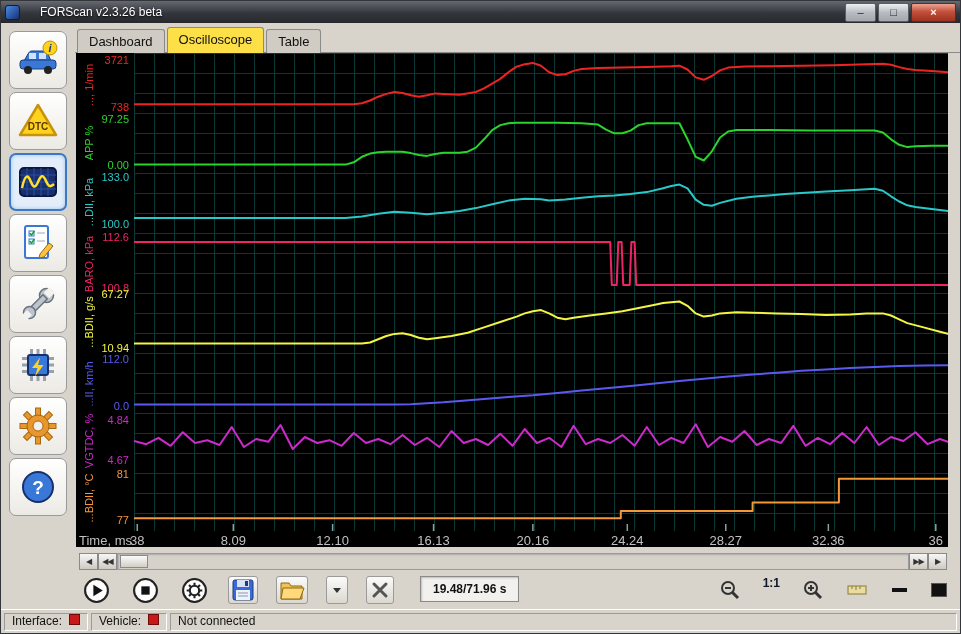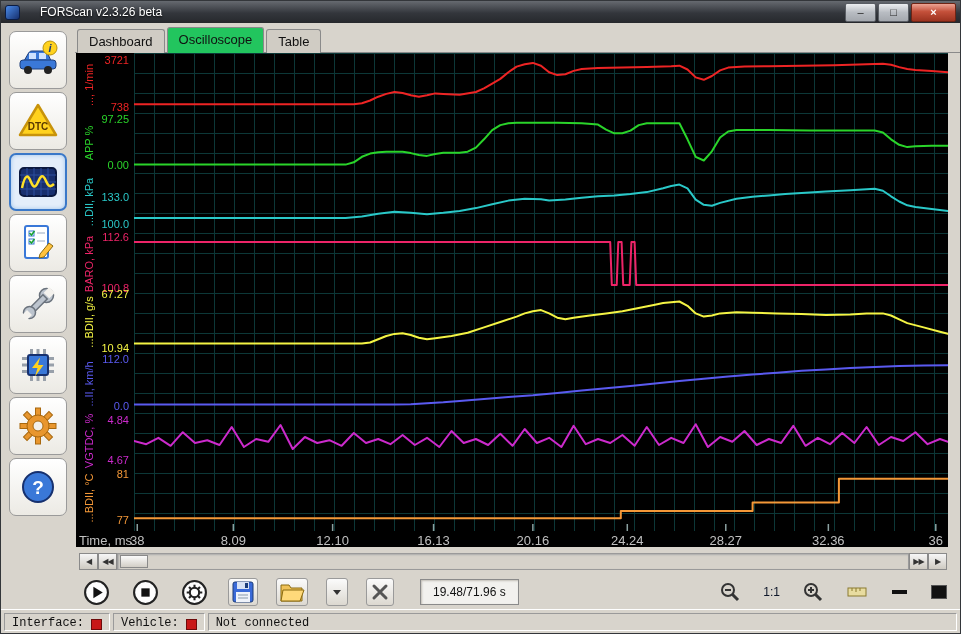--- a/index.html
+++ b/index.html
@@ -16,53 +16,53 @@
 
   
   .sidebar{position:absolute;top:26px;left:0;width:74px;bottom:24px;padding-top:4px;box-sizing:border-box;}
   .side-btn{width:58px;height:58px;margin:0 auto 3px auto;background:linear-gradient(#ffffff,#eceae4);border:1px solid #9a9a9a;border-radius:7px;display:flex;align-items:center;justify-content:center;box-sizing:border-box;}
   .side-btn.active{border:2px solid #3a78c8;background:#e4eefa;box-shadow:inset 0 0 4px #9ec4ea;}
 
   
   .main{position:absolute;left:74px;top:22px;right:0;bottom:24px;}
   .tabbar{height:30px;display:flex;align-items:flex-end;padding-left:2px;border-bottom:1px solid #8a8a8a;box-sizing:border-box;}
   .tab{padding:4px 11px 4px;font-size:13px;border:1px solid #8a8a8a;border-bottom:none;background:#d0ccc4;margin-right:2px;border-radius:3px 3px 0 0;position:relative;top:1px;color:#111;cursor:default;}
-  .tab.active{background:#22c55e;padding-bottom:6px;z-index:2;}
+  .tab.active{background:#fde047;padding-bottom:6px;z-index:2;}
 
   
   .chart{position:absolute;left:1px;top:30px;width:872px;height:494px;background:#000;}
   .gutter{position:absolute;left:0;top:0;width:58px;height:478px;}
   .ch-max,.ch-min{position:absolute;right:5px;font-size:11px;line-height:13px;}
   .ch-name{position:absolute;left:13px;font-size:11px;line-height:12px;white-space:nowrap;transform:translate(-50%,-50%) rotate(-90deg);}
   .plot-svg{position:absolute;left:58px;top:0;}
   .time-row{position:absolute;left:0;top:478px;width:100%;height:16px;color:#c0c0c0;font-size:13px;}
   .time-label{position:absolute;left:3px;top:2px;}
   .tick-label{position:absolute;top:2px;transform:translateX(-50%);}
 
   
   .scroll-row{position:absolute;left:4px;top:530px;width:868px;height:17px;display:flex;}
   .sbtn{width:19px;height:17px;font-size:8px;letter-spacing:-1px;display:flex;align-items:center;justify-content:center;background:linear-gradient(#f6f6f6,#cecac2);border:1px solid #8a8a8a;box-sizing:border-box;padding:0;color:#333;cursor:default;}
   .scroll-track{flex:1;background:#d6d2ca;border:1px solid #9a9a9a;box-sizing:border-box;position:relative;box-shadow:inset 1px 1px 2px #aaa;}
   .scroll-thumb{position:absolute;left:2px;top:1px;width:28px;height:13px;background:linear-gradient(#fbfbfb,#d2cec6);border:1px solid #8a8a8a;box-sizing:border-box;}
 
   
-  .toolbar{position:absolute;left:6px;top:553px;right:10px;height:32px;display:flex;align-items:center;gap:18px;}
+  .toolbar{position:absolute;left:6px;top:553px;right:10px;height:32px;display:flex;align-items:flex-start;gap:18px;font-weight:bold;}
   .tbtn{height:28px;min-width:28px;display:flex;align-items:center;justify-content:center;background:linear-gradient(#fbfbfb,#dcd8d0);border:1px solid #9a9a9a;border-radius:3px;padding:0 2px;box-sizing:border-box;cursor:default;}
   .tbtn.bare{border:none;background:none;min-width:30px;}
   .tbtn.narrow{min-width:22px;}
   .caret{width:0;height:0;border-left:4px solid transparent;border-right:4px solid transparent;border-top:5px solid #333;}
   .time-field{height:24px;border:1px solid #8a8a8a;background:#f2f1ee;padding:0 12px;font-size:12px;display:flex;align-items:center;box-shadow:inset 1px 1px 2px #c2beb6;margin-left:8px;color:#111;}
   .spacer{flex:1;}
   .zoom-ratio{font-size:12px;color:#0f172a;padding:0 2px;}
   .line-swatch{width:15px;height:4px;background:#111;}
   .color-swatch{width:14px;height:12px;background:#111;border:1px solid #555;}
 
   
   .statusbar{position:absolute;left:0;right:0;bottom:0;height:24px;background:#d8d4cc;border-top:1px solid #fff;display:flex;align-items:center;padding:2px 3px;box-sizing:border-box;gap:3px;font-size:12px;color:#111;}
-  .scell{height:18px;display:flex;align-items:flex-end;gap:7px;padding:0 7px;border:1px solid;border-color:#9a9a9a #ffffff #ffffff #9a9a9a;box-sizing:border-box;font-family:Liberation Mono, monospace;}
+  .scell{height:18px;display:flex;align-items:flex-start;gap:7px;padding:0 7px;border:1px solid;border-color:#9a9a9a #ffffff #ffffff #9a9a9a;box-sizing:border-box;}
   .scell.grow{flex:1;justify-content:flex-start;}
   .led{width:11px;height:11px;background:#c81818;border:1px solid #6e0a0a;box-sizing:border-box;}
 </style>
 </head>
 <body>
 
 <div class="win">
 
   <div class="titlebar">
     <div class="app-icon"></div>
@@ -180,21 +180,21 @@
       </div>
 
     <div class="chart">
       <div class="gutter">
           <div class="ch-max" style="top: 1px; color: rgb(238, 36, 36);">3721</div>
           <div class="ch-min" style="top: 48px; color: rgb(238, 36, 36);">738</div>
           <div class="ch-name" style="top: 31.5px; color: rgb(238, 36, 36);">..., 1/min</div>
           <div class="ch-max" style="top: 60px; color: rgb(42, 212, 42);">97.25</div>
           <div class="ch-min" style="top: 106px; color: rgb(42, 212, 42);">0.00</div>
           <div class="ch-name" style="top: 90px; color: rgb(42, 212, 42);">APP %</div>
-          <div class="ch-max" style="top: 118px; color: rgb(42, 200, 200); margin-top: 20px;">133.0</div>
+          <div class="ch-max" style="top: 118px; color: rgb(42, 200, 200);">133.0</div>
           <div class="ch-min" style="top: 165px; color: rgb(42, 200, 200);">100.0</div>
           <div class="ch-name" style="top: 148.5px; color: rgb(42, 200, 200);">...DII, kPa</div>
           <div class="ch-max" style="top: 178px; color: rgb(238, 36, 104);">112.6</div>
           <div class="ch-min" style="top: 229px; color: rgb(238, 36, 104);">100.8</div>
           <div class="ch-name" style="top: 210.5px; color: rgb(238, 36, 104);">BARO, kPa</div>
           <div class="ch-max" style="top: 235px; color: rgb(244, 244, 68);">67.27</div>
           <div class="ch-min" style="top: 289px; color: rgb(244, 244, 68);">10.94</div>
           <div class="ch-name" style="top: 269px; color: rgb(244, 244, 68);">...BDII, g/s</div>
           <div class="ch-max" style="top: 300px; color: rgb(90, 90, 240); text-align: center;">112.0</div>
           <div class="ch-min" style="top: 347px; color: rgb(90, 90, 240);">0.0</div>

